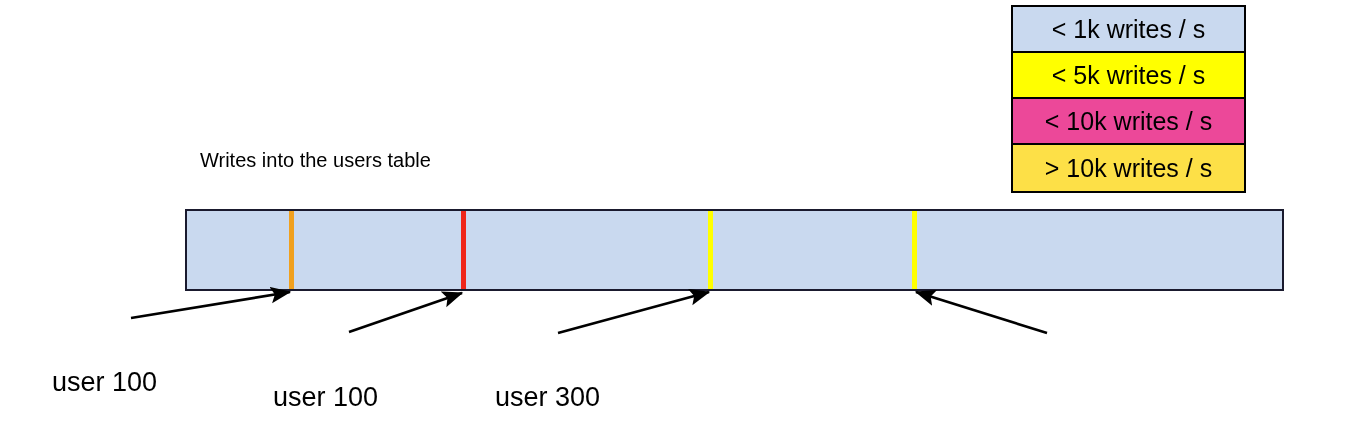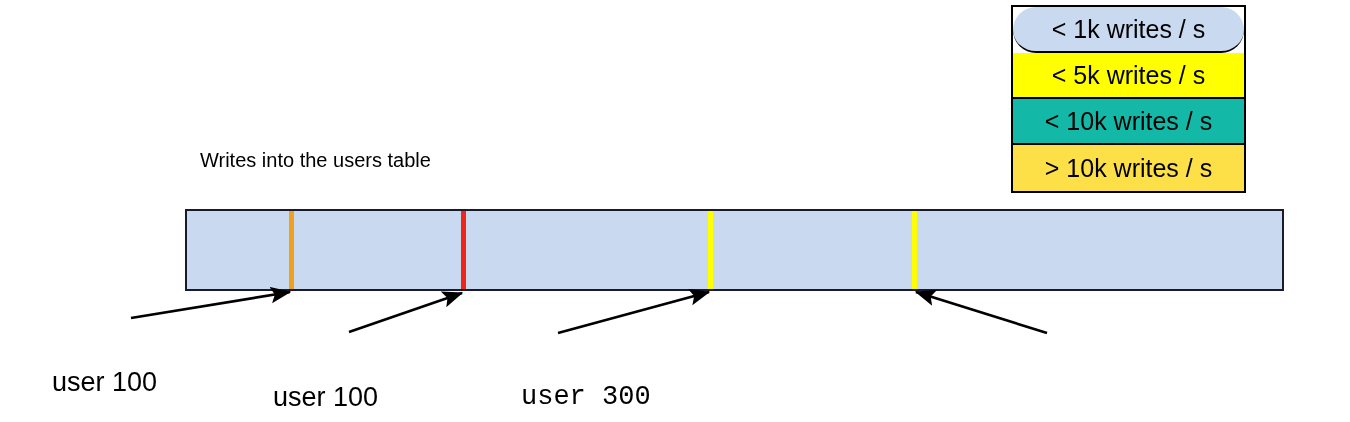--- a/index.html
+++ b/index.html
@@ -91,27 +91,27 @@
     height: 422px;
     pointer-events: none;
   }
 </style>
 </head>
 <body style="width: 1350px; height: 422px; background: rgb(255, 255, 255);">
 
 <div id="stage">
 
   <div class="legend">
-    <div class="legend-row" style="background: rgb(201, 217, 239); border-radius: 23px;">
+    <div class="legend-row" style="background: rgb(201, 217, 239);">
       <span>&lt; 1k writes / s</span>
     </div>
     <div class="legend-row" style="background: rgb(255, 255, 0); text-align: right;">
       <span>&lt; 5k writes / s</span>
     </div>
-    <div class="legend-row" style="background: #14b8a6;">
+    <div class="legend-row" style="background: #ec4899;">
       <span>&lt; 10k writes / s</span>
     </div>
     <div class="legend-row" style="background: #fde047;">
       <span>&gt; 10k writes / s</span>
     </div>
   </div>
 
   <div class="chart-title">Writes into the users table</div>
 
   <div class="bar" style="background: rgb(201, 217, 239); border-color: rgb(26, 26, 46);">
@@ -128,15 +128,15 @@
       </marker>
     </defs>
     <line stroke="#000000" stroke-width="2.6" marker-end="url(#ah)" x1="131" y1="318" x2="290" y2="292"></line>
     <line stroke="#000000" stroke-width="2.6" marker-end="url(#ah)" x1="349" y1="332" x2="462" y2="293"></line>
     <line stroke="#000000" stroke-width="2.6" marker-end="url(#ah)" x1="558" y1="333" x2="709" y2="292"></line>
     <line stroke="#000000" stroke-width="2.6" marker-end="url(#ah)" x1="1047" y1="333" x2="916" y2="292"></line>
   </svg>
 
   <div class="callout-label" style="left: 52px; top: 340px;">user 100</div>
   <div class="callout-label" style="left: 273px; top: 355px;">user 100</div>
-  <div class="callout-label" style="left: 521px; top: 355px; font-family: Liberation Mono, monospace;">user 300</div>
+  <div class="callout-label" style="left: 495px; top: 355px;">user 300</div>
 
 </div>
 
 </body></html>

